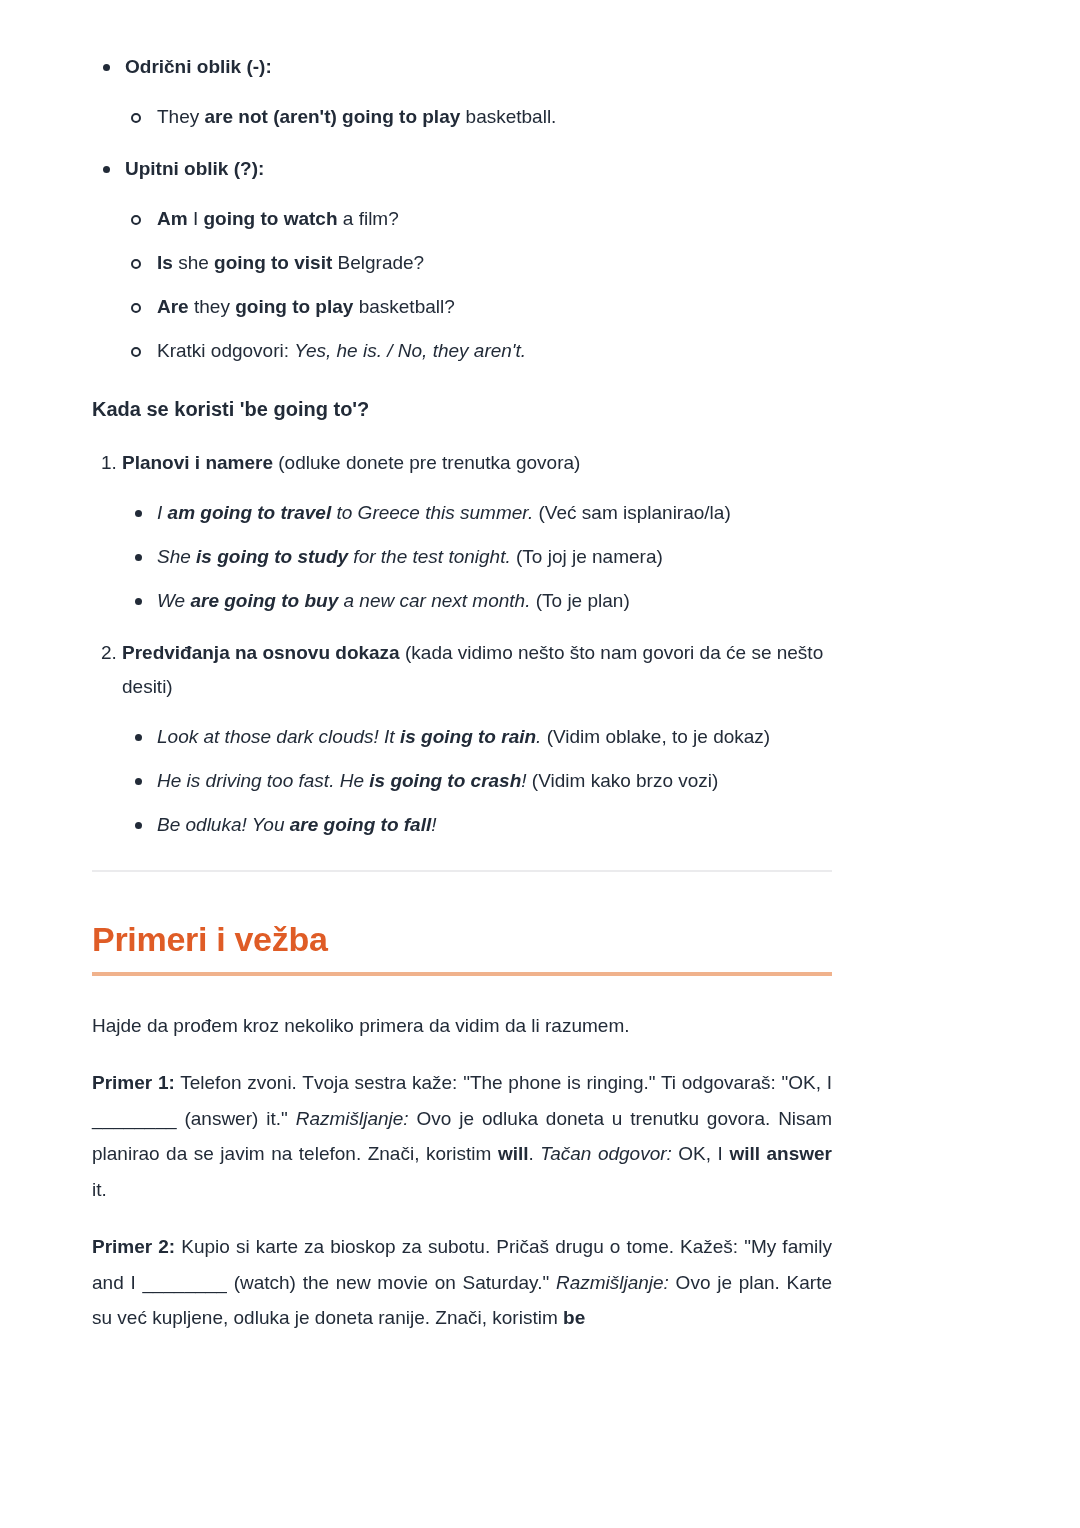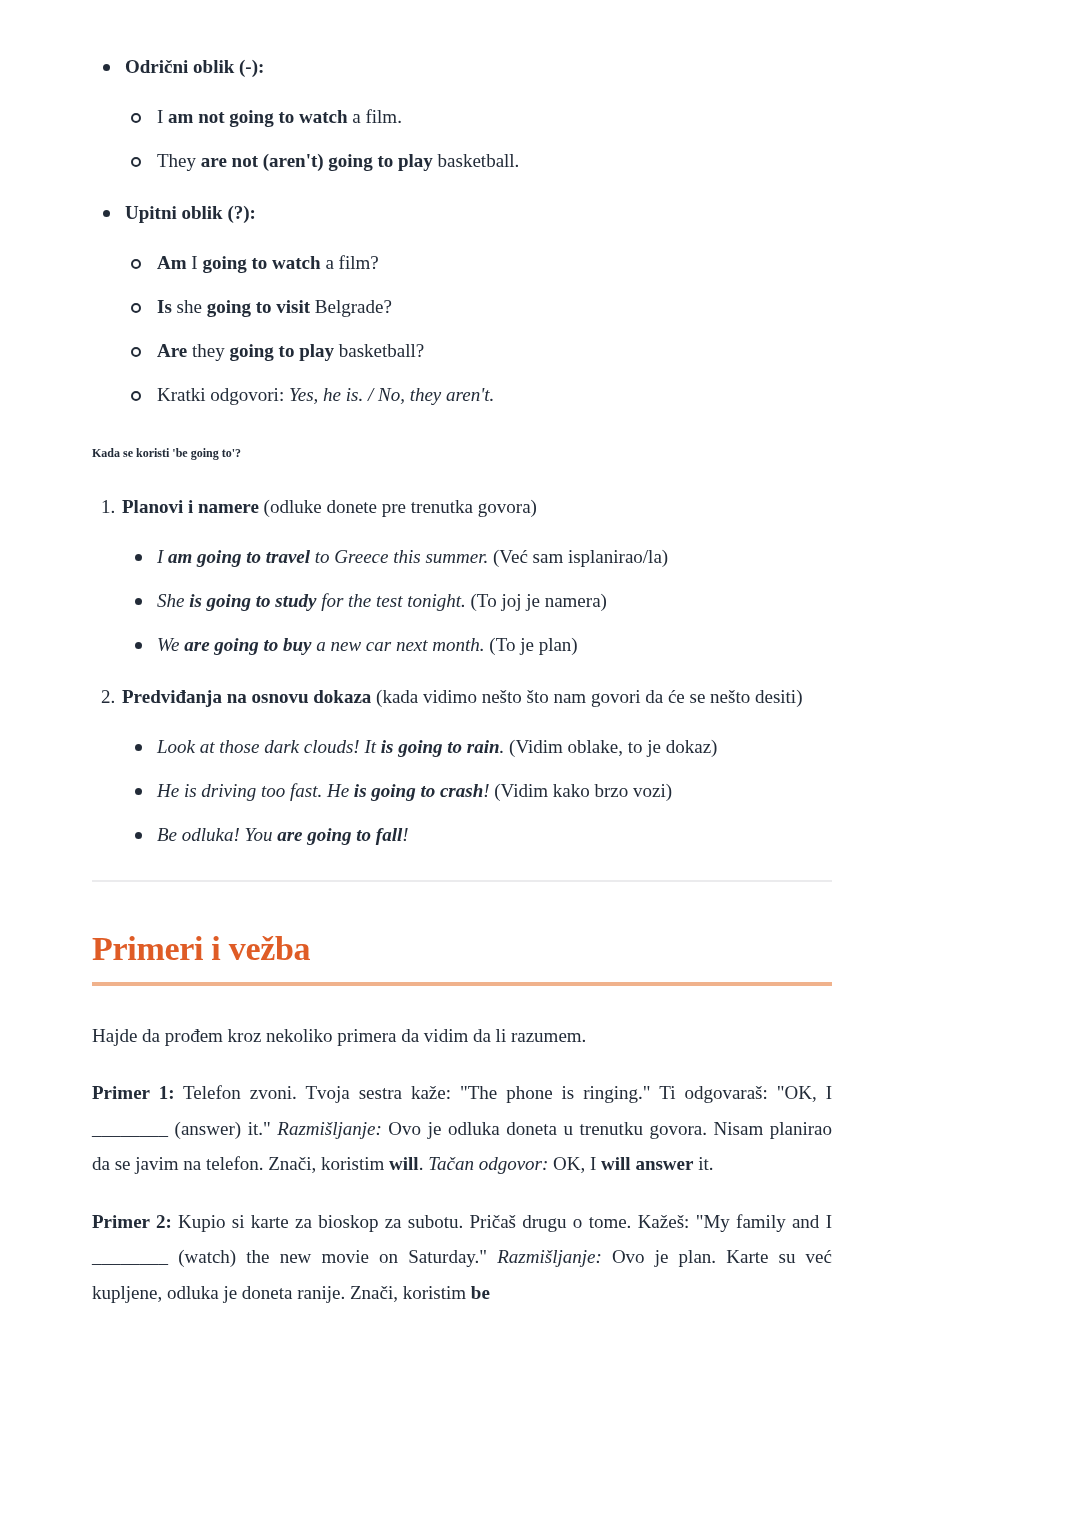--- a/index.html
+++ b/index.html
@@ -1,18 +1,18 @@
 <!DOCTYPE html>
 <html><head>
 <meta charset="utf-8">
 <style>
   html,body { margin:0; padding:0; background:#ffffff; }
   .page {
     position:relative; width:881px; height:1528px; overflow:hidden;
-    background:#ffffff; font-family:Liberation Serif, serif;
+    background:#ffffff; font-family:Liberation Sans, sans-serif;
     color:var(--text, #222b38);
   }
   .content { position:absolute; left:92px; top:50px; width:740px; font-size:19px; }
 
   
   ul.l1 { list-style:none; margin:0; padding:0; }
   ul.l1 > li { margin:0 0 10px 0; }
   .li-line { position:relative; padding-left:33px; line-height:34px; }
   ul.l1 > li > .li-line::before {
     content:""; position:absolute; left:11px; top:13.5px; width:7px; height:7px;
@@ -27,21 +27,21 @@
     content:""; position:absolute; left:6px; top:13px; width:6px; height:6px;
     border:2px solid var(--text, #222b38); border-radius:50%; background:transparent;
   }
   ul.l2.disc { margin-left:0; }
   ul.l2.disc > li > .li-line { padding-left:35px; }
   ul.l2.disc > li > .li-line::before {
     content:""; position:absolute; left:13px; top:13.5px; width:7px; height:7px;
     border-radius:50%; background:var(--text, #222b38);
   }
 
-  .subheading { font-weight:700; margin:24px 0 0 0; line-height:34px; font-size:12px; }
+  .subheading { font-weight:700; margin:24px 0 0 0; line-height:34px; font-size:20px; }
 
   ol.numbered { list-style:none; margin:20px 0 0 0; padding:0; }
   ol.numbered > li { position:relative; padding-left:30px; margin:0 0 10px 0; }
   ol.numbered .num { position:absolute; left:9px; top:0; line-height:34px; }
   ol.numbered .num-title { line-height:34px; }
 
   hr.divider { border:none; border-top:2px solid var(--divider, #ebebed); margin:28px 0 0 0; }
 
   h1.accent-heading {
     margin:48px 0 0 0; font-size:34px; line-height:38px; font-weight:700;
@@ -66,23 +66,20 @@
 </head>
 <body>
 
 <div class="page" style="--accent: #df5c26; --accent-underline: #f0b28c; --text: #222b38; --divider: #ebebed; --strip-fill: #fdf2ea; --strip-border: #eabfa3; --watermark: #aab0b6;">
   <div class="content">
 
     <ul class="l1">
       <li>
         <div class="li-line"><span style="font-weight: 700;">Odrični oblik (-):</span></div>
         <ul class="l2 circle">
-          <li>
-              <div class="li-line"><span>I </span><span style="font-weight: 700;">am not going to watch</span><span> a film.</span></div>
-            </li>
           <li>
               <div class="li-line"><span>They </span><span style="font-weight: 700;">are not (aren't) going to play</span><span> basketball.</span></div>
             </li>
         </ul>
       </li>
       <li>
         <div class="li-line"><span style="font-weight: 700;">Upitni oblik (?):</span></div>
         <ul class="l2 circle">
           <li>
               <div class="li-line"><span style="font-weight: 700;">Am</span><span> I </span><span style="font-weight: 700;">going to watch</span><span> a film?</span></div>

